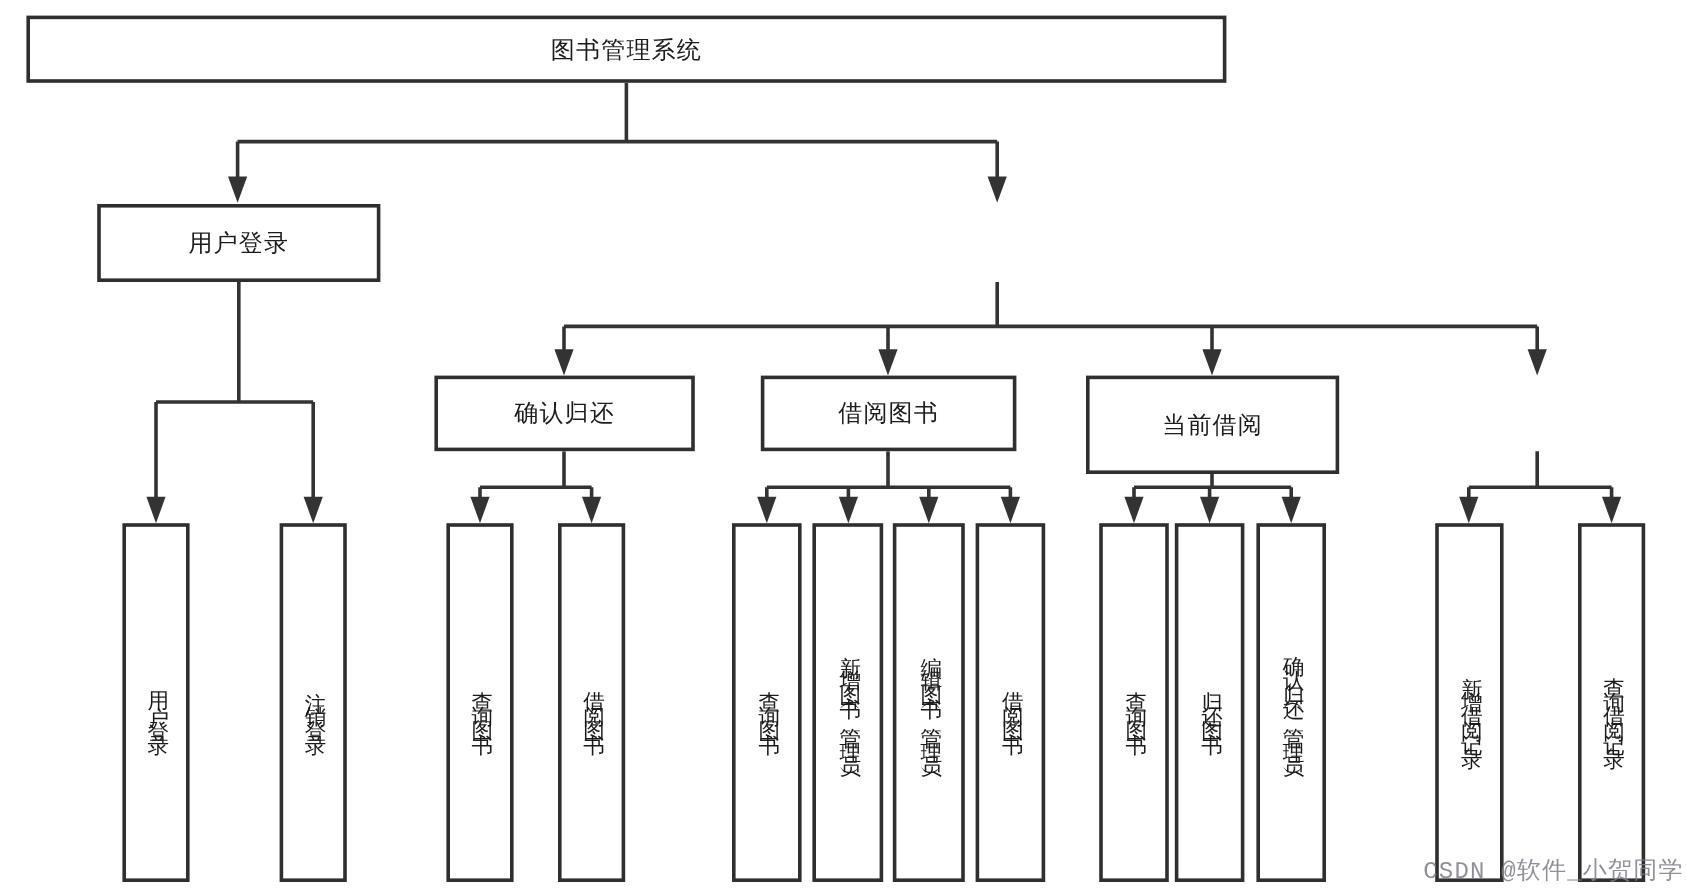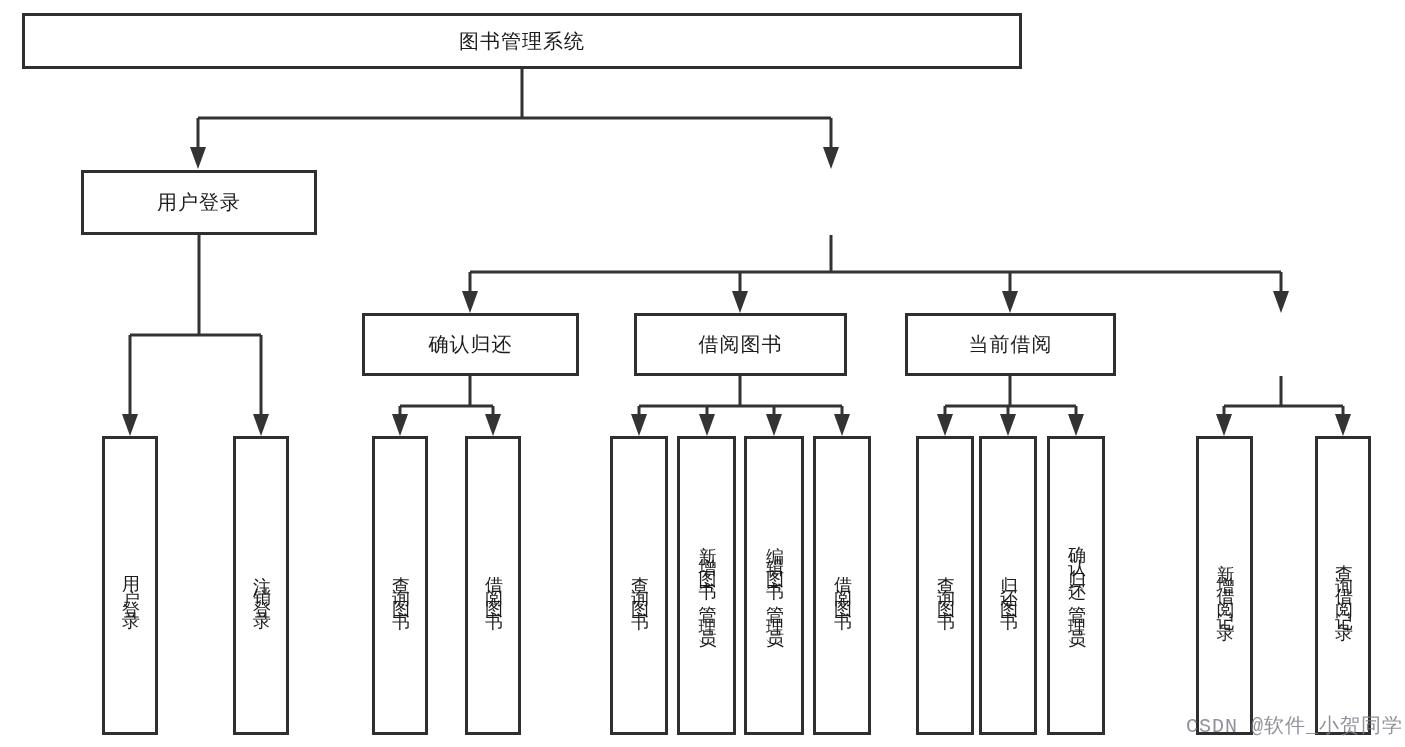--- a/index.html
+++ b/index.html
@@ -95,21 +95,21 @@
   <div class="node h" style="left:81px;top:170px;width:236px;height:65px">
     <span class="lbl">用户登录</span>
   </div>
 
   <div class="node h" style="left:362px;top:313px;width:217px;height:63px">
     <span class="lbl">确认归还</span>
   </div>
   <div class="node h" style="left:634px;top:313px;width:213px;height:63px">
     <span class="lbl">借阅图书</span>
   </div>
-  <div class="node h" style="left:905px;top:313px;width:211px;height:63px">
+  <div class="node h" style="left:905px;top:313px;width:211px;height:82px">
     <span class="lbl">当前借阅</span>
   </div>
 
   <div class="node v" style="left:102px;top:436px;width:56px;height:299px">
     <span class="lbl">用户登录</span>
   </div>
   <div class="node v" style="left:233px;top:436px;width:56px;height:299px">
     <span class="lbl">注销登录</span>
   </div>
 

